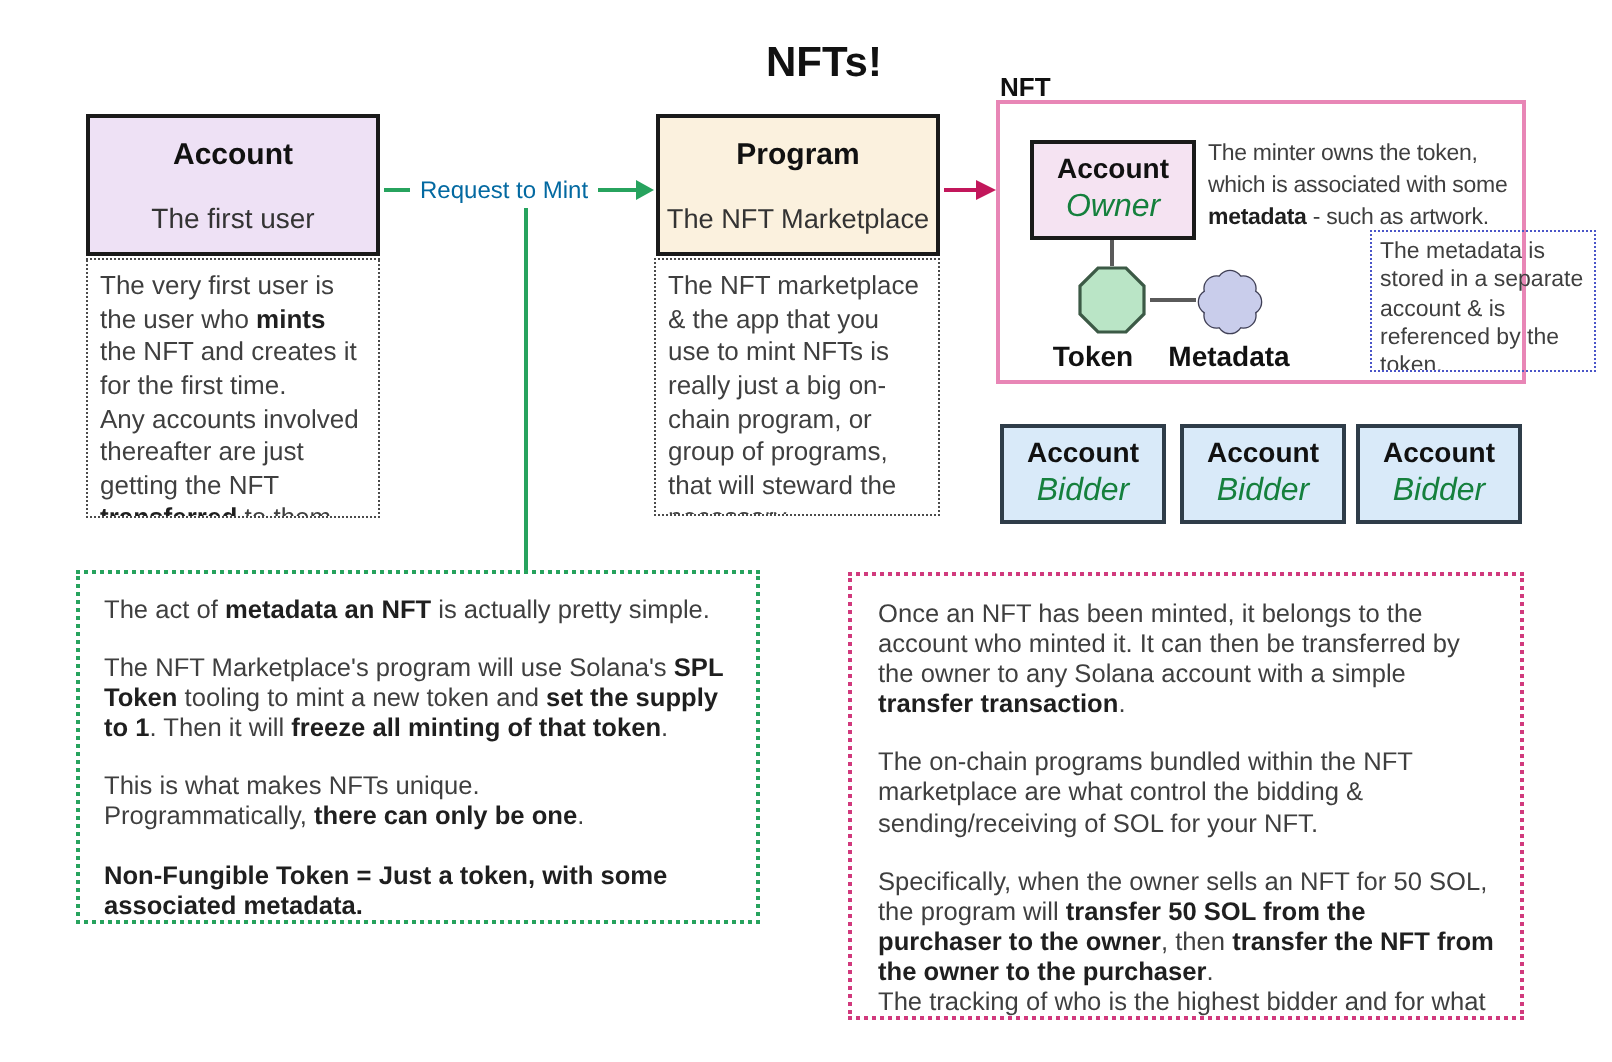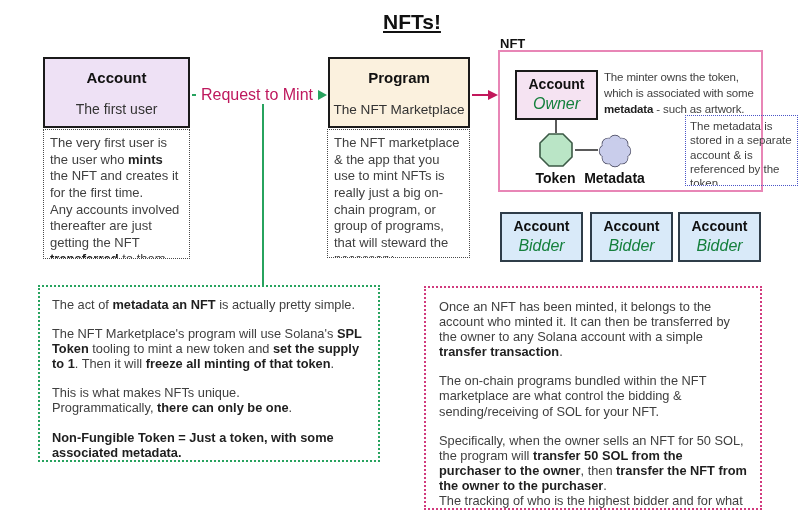--- a/index.html
+++ b/index.html
@@ -18,21 +18,21 @@
   .fill-program{background:#fbf1de;}
 
   
   .desc-box{box-sizing:border-box;border:1.6px dotted #4a4a4a;padding:5px 6px;
             font-size:13px;line-height:1.28;color:#3f3f3f;white-space:pre-wrap;overflow:hidden;}
   .desc-box b, .note b, .caption b{color:#1f1f1f;font-weight:700;}
 
   
   .req-arrow{display:flex;align-items:center;height:16px;}
   .req-line{height:2px;background:#27a35e;}
-  .req-label{color:#be185d;font-size:16px;white-space:nowrap;padding:0 5px;}
+  .req-label{color:#0369a1;font-size:12px;white-space:nowrap;padding:0 5px;}
   .arrow-head-green{width:0;height:0;border-top:5px solid transparent;border-bottom:5px solid transparent;
             border-left:9px solid #27a35e;}
   .mint-vline{width:2px;background:#27a35e;}
 
   
   .crimson-arrow{display:flex;align-items:center;height:12px;}
   .crimson-line{height:2.4px;background:#c2175b;flex:1;}
   .arrow-head-crimson{width:0;height:0;border-top:5px solid transparent;border-bottom:5px solid transparent;
             border-left:10px solid #c2175b;}
 
@@ -56,21 +56,21 @@
   .note p{margin:0 0 14px;white-space:pre-wrap;}
   .note p:last-child{margin-bottom:0;}
   .note-green{border:2px dotted #27a35e;padding:10px 12px;}
   .note-pink{border:2px dotted #d13a7d;padding:11px 13px;}
 </style>
 </head>
 <body>
 
 <div id="canvas">
 
-  <div class="abs page-title" style="left:383px;top:10px;text-decoration:underline;">NFTs!</div>
+  <div class="abs page-title" style="left:383px;top:20px;">NFTs!</div>
 
   <div class="abs hdr-box fill-account" style="left:43px;top:57px;width:147px;height:71px;">
     <div class="type">Account</div>
     <div class="name">The first user</div>
   </div>
 
   <div class="abs desc-box" style="left:43px;top:129px;width:147px;height:130px;"><span>The very first user is the user who </span><b>mints</b><span> the NFT and creates it for the first time.
 Any accounts involved thereafter are just getting the NFT </span><b>transferred</b><span> to them.</span></div>
 
   <div class="abs req-arrow" style="left:192px;top:87px;width:135px;">
@@ -127,21 +127,21 @@
         <circle cx="19" cy="28.5" r="6"></circle>
           <circle cx="12.3" cy="25.7" r="6"></circle>
         <circle cx="9.5" cy="19" r="6"></circle>
           <circle cx="12.3" cy="12.3" r="6"></circle>
         <circle cx="19" cy="9.5" r="6"></circle>
           <circle cx="25.7" cy="12.3" r="6"></circle>
         <circle cx="19" cy="19" r="11"></circle>
       </g>
     </svg>
 
-    <div class="abs shape-label" style="left:18px;top:118px;width:75px;">Token</div>
+    <div class="abs shape-label" style="left:9px;top:118px;width:75px;">Token</div>
     <div class="abs shape-label" style="left:72px;top:118px;width:85px;">Metadata</div>
 
     <div class="abs caption" style="left:104px;top:17px;"><span>The minter owns the token,
 which is associated with some
 </span><b>metadata</b><span> - such as artwork.</span></div>
 
     <div class="abs blue-note" style="left:147px;top:63px;width:113px;height:71px;margin-left:38px;">The metadata is stored in a separate account &amp; is referenced by the token.</div>
   </div>
 
   <div class="abs small-box fill-bidder" style="left:500px;top:212px;width:83px;height:50px;">

